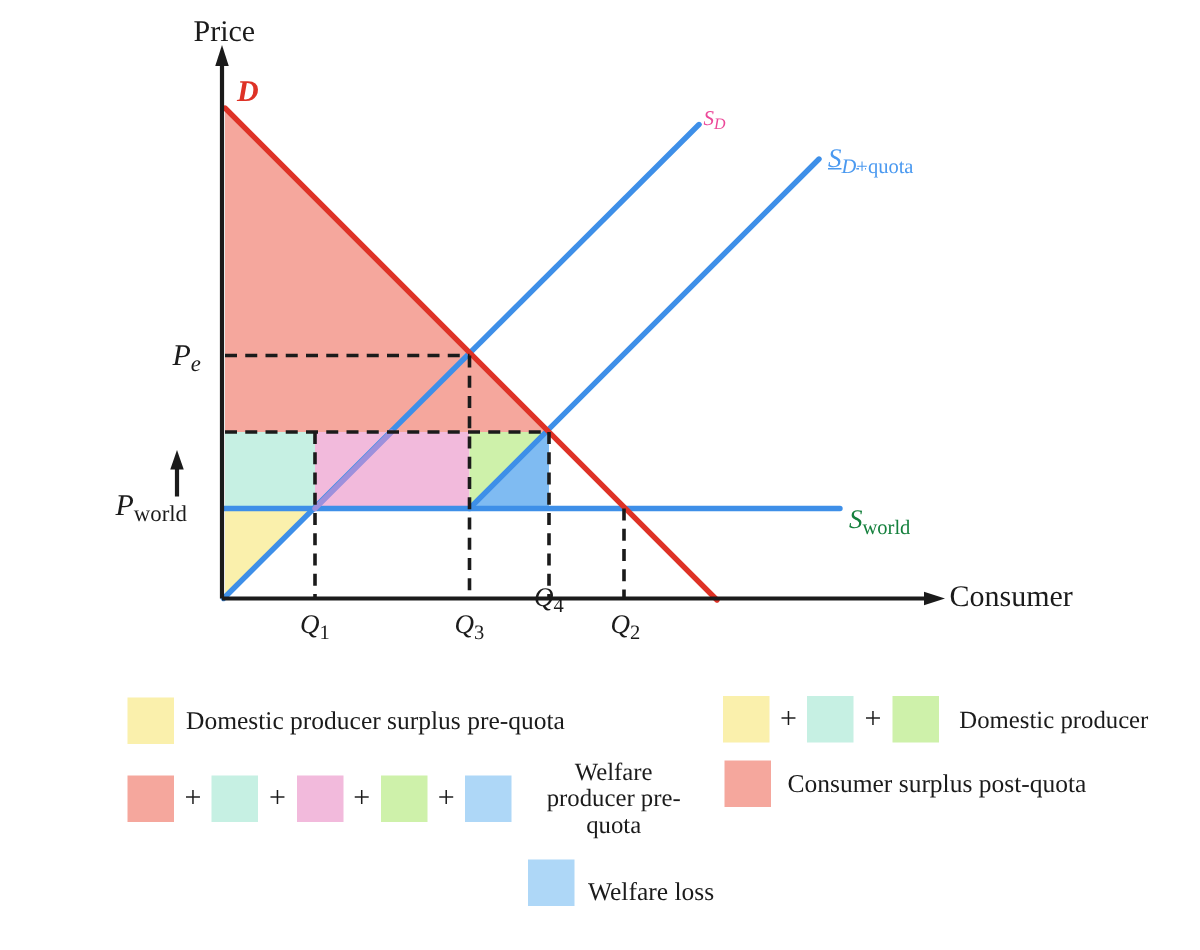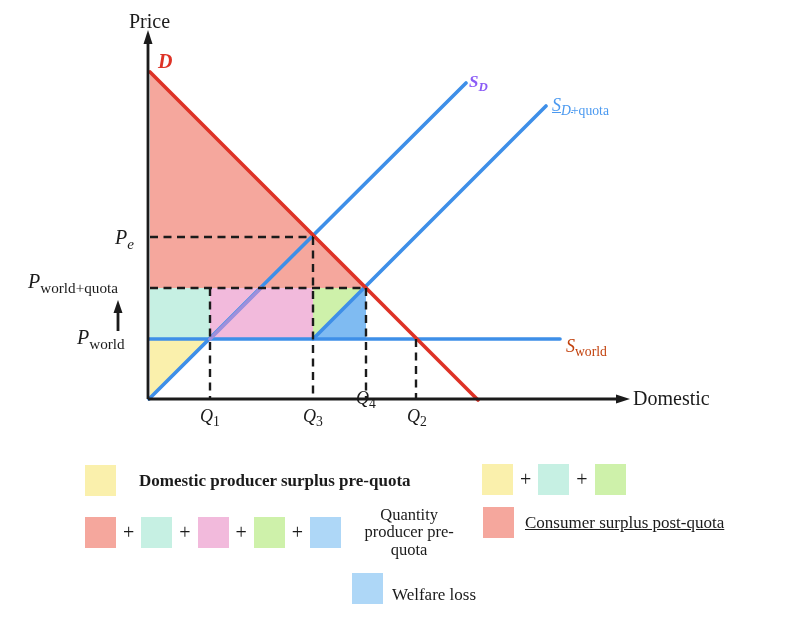--- a/index.html
+++ b/index.html
@@ -55,93 +55,91 @@
     <line class="axis" x1="148" y1="399" x2="148" y2="42"></line>
     <polygon class="ahead" points="148,30 143.5,44 152.5,44"></polygon>
     <line class="axis" x1="148" y1="399" x2="618" y2="399"></line>
     <polygon class="ahead" points="630,399 616,394.5 616,403.5"></polygon>
 
     <line class="axis" x1="118" y1="331" x2="118" y2="310" stroke-width="2.4"></line>
     <polygon class="ahead" points="118,300 113.5,313 122.5,313"></polygon>
   </svg>
 
   <div class="lbl" style="left:129px;top:11px;font-size:20px;">Price</div>
-  <div class="lbl" style="left:633px;top:388px;font-size:20px;">Domestic</div>
+  <div class="lbl" style="left:633px;top:388px;font-size:20px;">Consumer</div>
 
   <div class="lbl var" style="left: 158px; top: 51px; font-size: 20px; font-weight: 600; color: rgb(222, 50, 38);">D</div>
 
-  <div class="lbl" style="left: 469px; top: 73px; font-size: 17px; color: #8b5cf6; font-weight: bold;">
+  <div class="lbl" style="left: 469px; top: 73px; font-size: 14px; color: #ec4899;">
     <span class="var">S</span><span class="sb var">D</span>
   </div>
 
   <div class="lbl" style="left: 552px; top: 96px; font-size: 18px; color: rgb(74, 153, 240); text-decoration: underline;">
     <span class="var">S</span><span class="sb"><span class="var">D</span><span class="rm">+quota</span></span>
   </div>
 
-  <div class="lbl" style="left: 566px; top: 337px; font-size: 18px; color: #c2410c;">
+  <div class="lbl" style="left: 566px; top: 337px; font-size: 18px; color: #15803d;">
     <span class="var">S</span><span class="sb rm">world</span>
   </div>
 
   <div class="lbl" style="left:115px;top:227px;font-size:20px;">
     <span class="var">P</span><span class="sb var">e</span>
-  </div>
-  <div class="lbl" style="left:28px;top:271px;font-size:20px;">
-    <span class="var">P</span><span class="sb rm">world+quota</span>
   </div>
   <div class="lbl" style="left:77px;top:327px;font-size:20px;">
     <span class="var">P</span><span class="sb rm">world</span>
   </div>
 
   <div class="lbl center-x" style="left:210px;top:407px;font-size:18px;">
     <span class="var">Q</span><span class="sb rm">1</span>
   </div>
   <div class="lbl center-x" style="left:313px;top:407px;font-size:18px;">
     <span class="var">Q</span><span class="sb rm">3</span>
   </div>
   <div class="lbl center-x" style="left:366px;top:389px;font-size:18px;">
     <span class="var">Q</span><span class="sb rm">4</span>
   </div>
   <div class="lbl center-x" style="left:417px;top:407px;font-size:18px;">
     <span class="var">Q</span><span class="sb rm">2</span>
   </div>
 
   <div class="row" style="left:85px;top:465px;">
     <div class="sq" style="background-color: rgb(250, 240, 172);"></div>
-    <div class="ltext" style="margin-left:23px;font-weight:bold;">Domestic producer surplus pre-quota</div>
+    <div class="ltext" style="margin-left:8px;">Domestic producer surplus pre-quota</div>
   </div>
 
   <div class="row" style="left:85px;top:506px;">
     <div class="sq" style="background-color: rgb(245, 167, 157);"></div>
     <div class="plus">+</div>
     <div class="sq" style="background-color: rgb(198, 240, 227);"></div>
     <div class="plus">+</div>
     <div class="sq" style="background-color: rgb(242, 186, 220);"></div>
     <div class="plus">+</div>
     <div class="sq" style="background-color: rgb(206, 241, 170);"></div>
     <div class="plus">+</div>
     <div class="sq" style="background-color: rgb(174, 215, 247);"></div>
     <div class="ltext ctr" style="margin-left:8px;width:120px;">
-      <div>Quantity</div>
+      <div>Welfare</div>
       <div>producer pre-quota</div>
     </div>
   </div>
 
   <div class="row" style="left:482px;top:464px;">
     <div class="sq" style="background-color: rgb(250, 240, 172);"></div>
     <div class="plus">+</div>
     <div class="sq" style="background-color: rgb(198, 240, 227);"></div>
     <div class="plus">+</div>
     <div class="sq" style="background-color: rgb(206, 241, 170);"></div>
     <div class="ltext ctr" style="margin-left:10px;width:134px;">
+      <div>Domestic producer</div>
     </div>
   </div>
 
   <div class="row" style="left:483px;top:507px;">
     <div class="sq" style="background-color: rgb(245, 167, 157);"></div>
-    <div class="ltext" style="margin-left:11px;text-decoration:underline;">Consumer surplus post-quota</div>
+    <div class="ltext" style="margin-left:11px;">Consumer surplus post-quota</div>
   </div>
 
   <div class="row" style="left:352px;top:573px;align-items:flex-end;">
     <div class="sq" style="background-color: rgb(174, 215, 247);"></div>
     <div class="ltext" style="margin-left:9px;">Welfare loss</div>
   </div>
 
 </div>
 
 </body></html>

